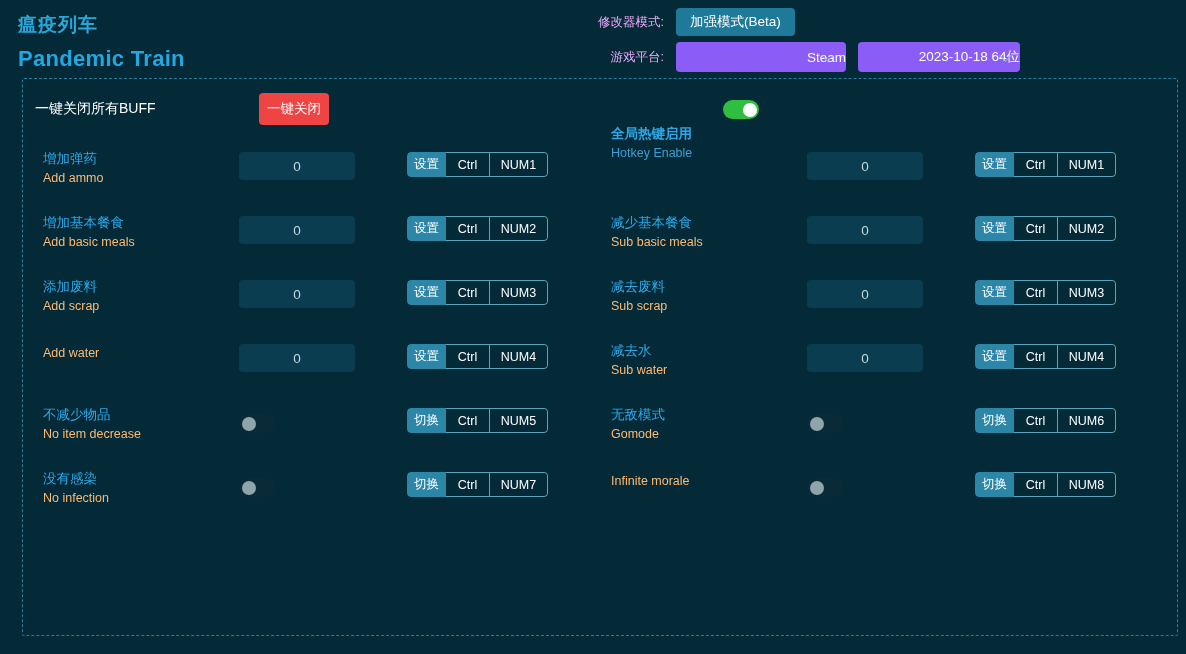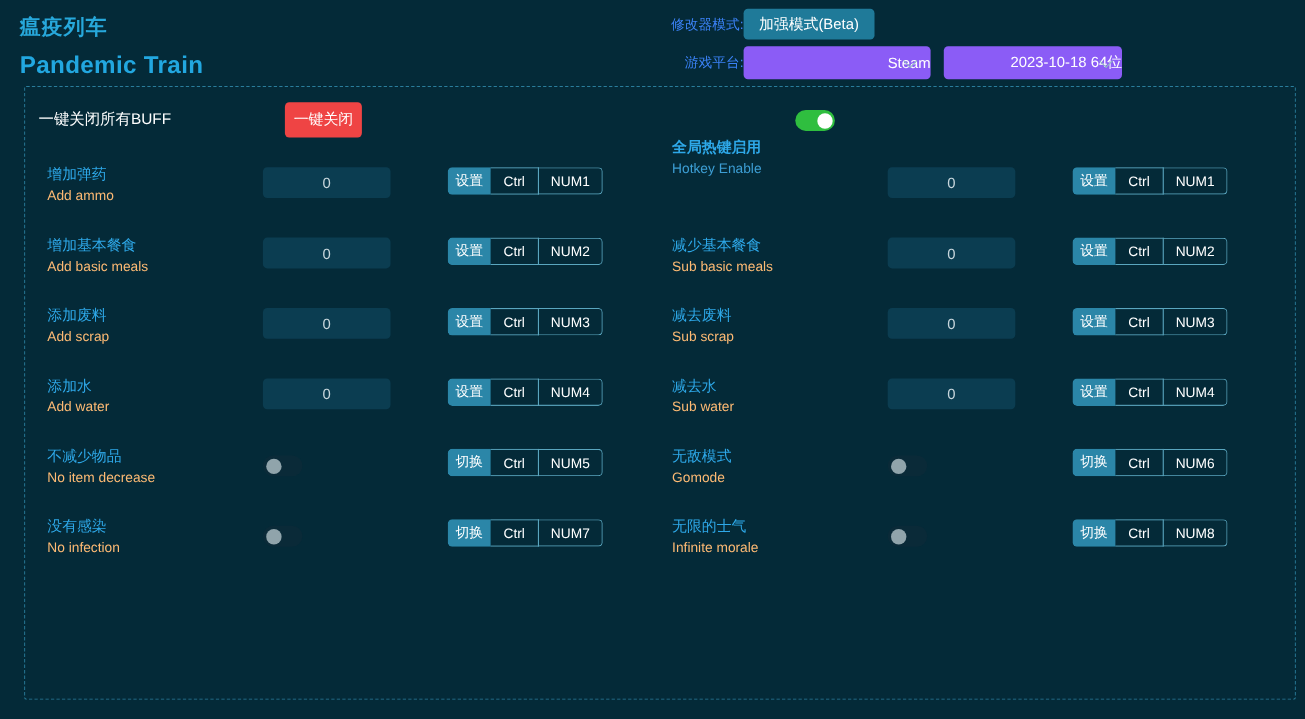--- a/index.html
+++ b/index.html
@@ -48,23 +48,24 @@
   .hdr-row {
     position: absolute;
     display: flex;
     align-items: center;
   }
   .hdr-row-1 { left: 588px; top: 8px; }
   .hdr-row-2 { left: 588px; top: 42px; }
 
   .hdr-label {
     font-size: 12.5px;
-    color: #3b82f6;
+    color: #f0abfc;
     width: 88px;
     text-align: right;
+    padding-right: 12px;
     white-space: nowrap;
   }
 
   .mode-btn {
     background: #1f7a99;
     color: #ffffff;
     font-size: 13.5px;
     border: none;
     border-radius: 4px;
     padding: 0 14px;
@@ -349,21 +350,20 @@
           </div>
           <input class="value-input" type="text" value="0" style="">
           <div class="hk-group">
             <div class="hk-action">设置</div>
             <div class="hk-key">Ctrl</div>
             <div class="hk-key last">NUM3</div>
           </div>
         </div>
         <div class="row col-l" style="top: 192px;">
           <div class="row-label">
-            <div class="lbl-zh">添加水</div>
             <div class="lbl-en">Add water</div>
           </div>
           <input class="value-input" type="text" value="0" style="">
           <div class="hk-group">
             <div class="hk-action">设置</div>
             <div class="hk-key">Ctrl</div>
             <div class="hk-key last">NUM4</div>
           </div>
         </div>
         <div class="row col-l" style="top: 256px;">
@@ -441,21 +441,20 @@
           </div>
           <div class="row-switch"><div class="switch"><span class="knob"></span></div></div>
           <div class="hk-group">
             <div class="hk-action">切换</div>
             <div class="hk-key">Ctrl</div>
             <div class="hk-key last">NUM6</div>
           </div>
         </div>
         <div class="row col-r" style="top: 320px;">
           <div class="row-label">
-            <div class="lbl-zh">无限的士气</div>
             <div class="lbl-en">Infinite morale</div>
           </div>
           <div class="row-switch"><div class="switch"><span class="knob"></span></div></div>
           <div class="hk-group">
             <div class="hk-action">切换</div>
             <div class="hk-key">Ctrl</div>
             <div class="hk-key last">NUM8</div>
           </div>
         </div>
       </div>

